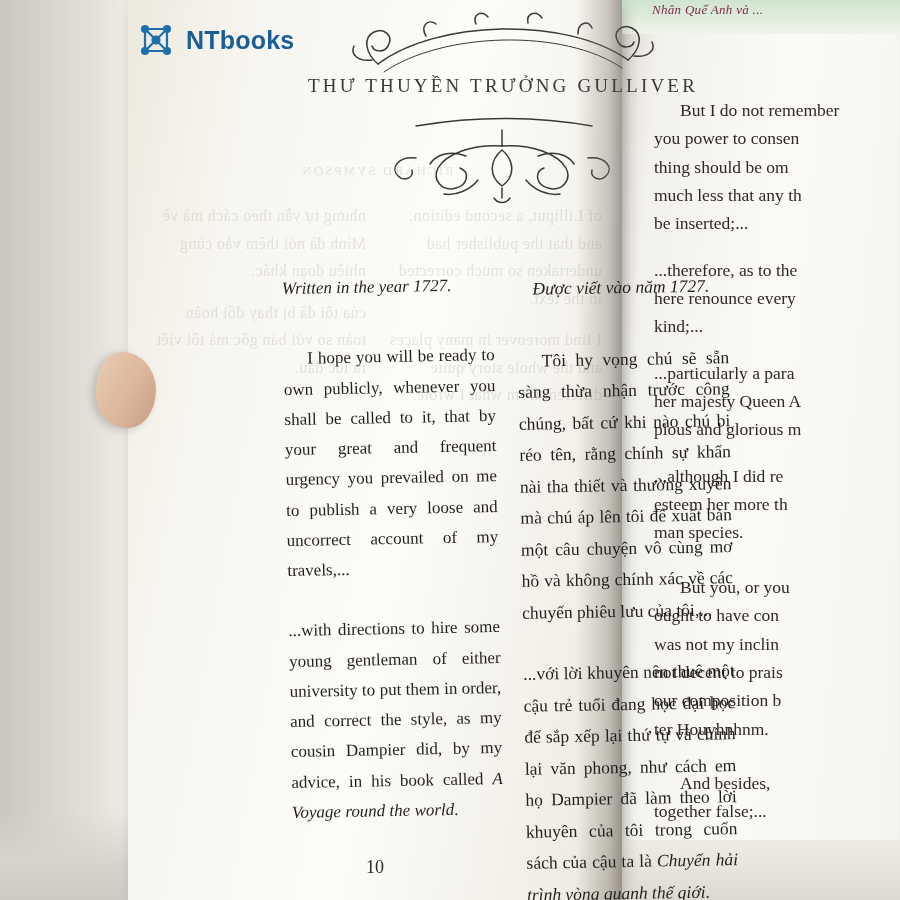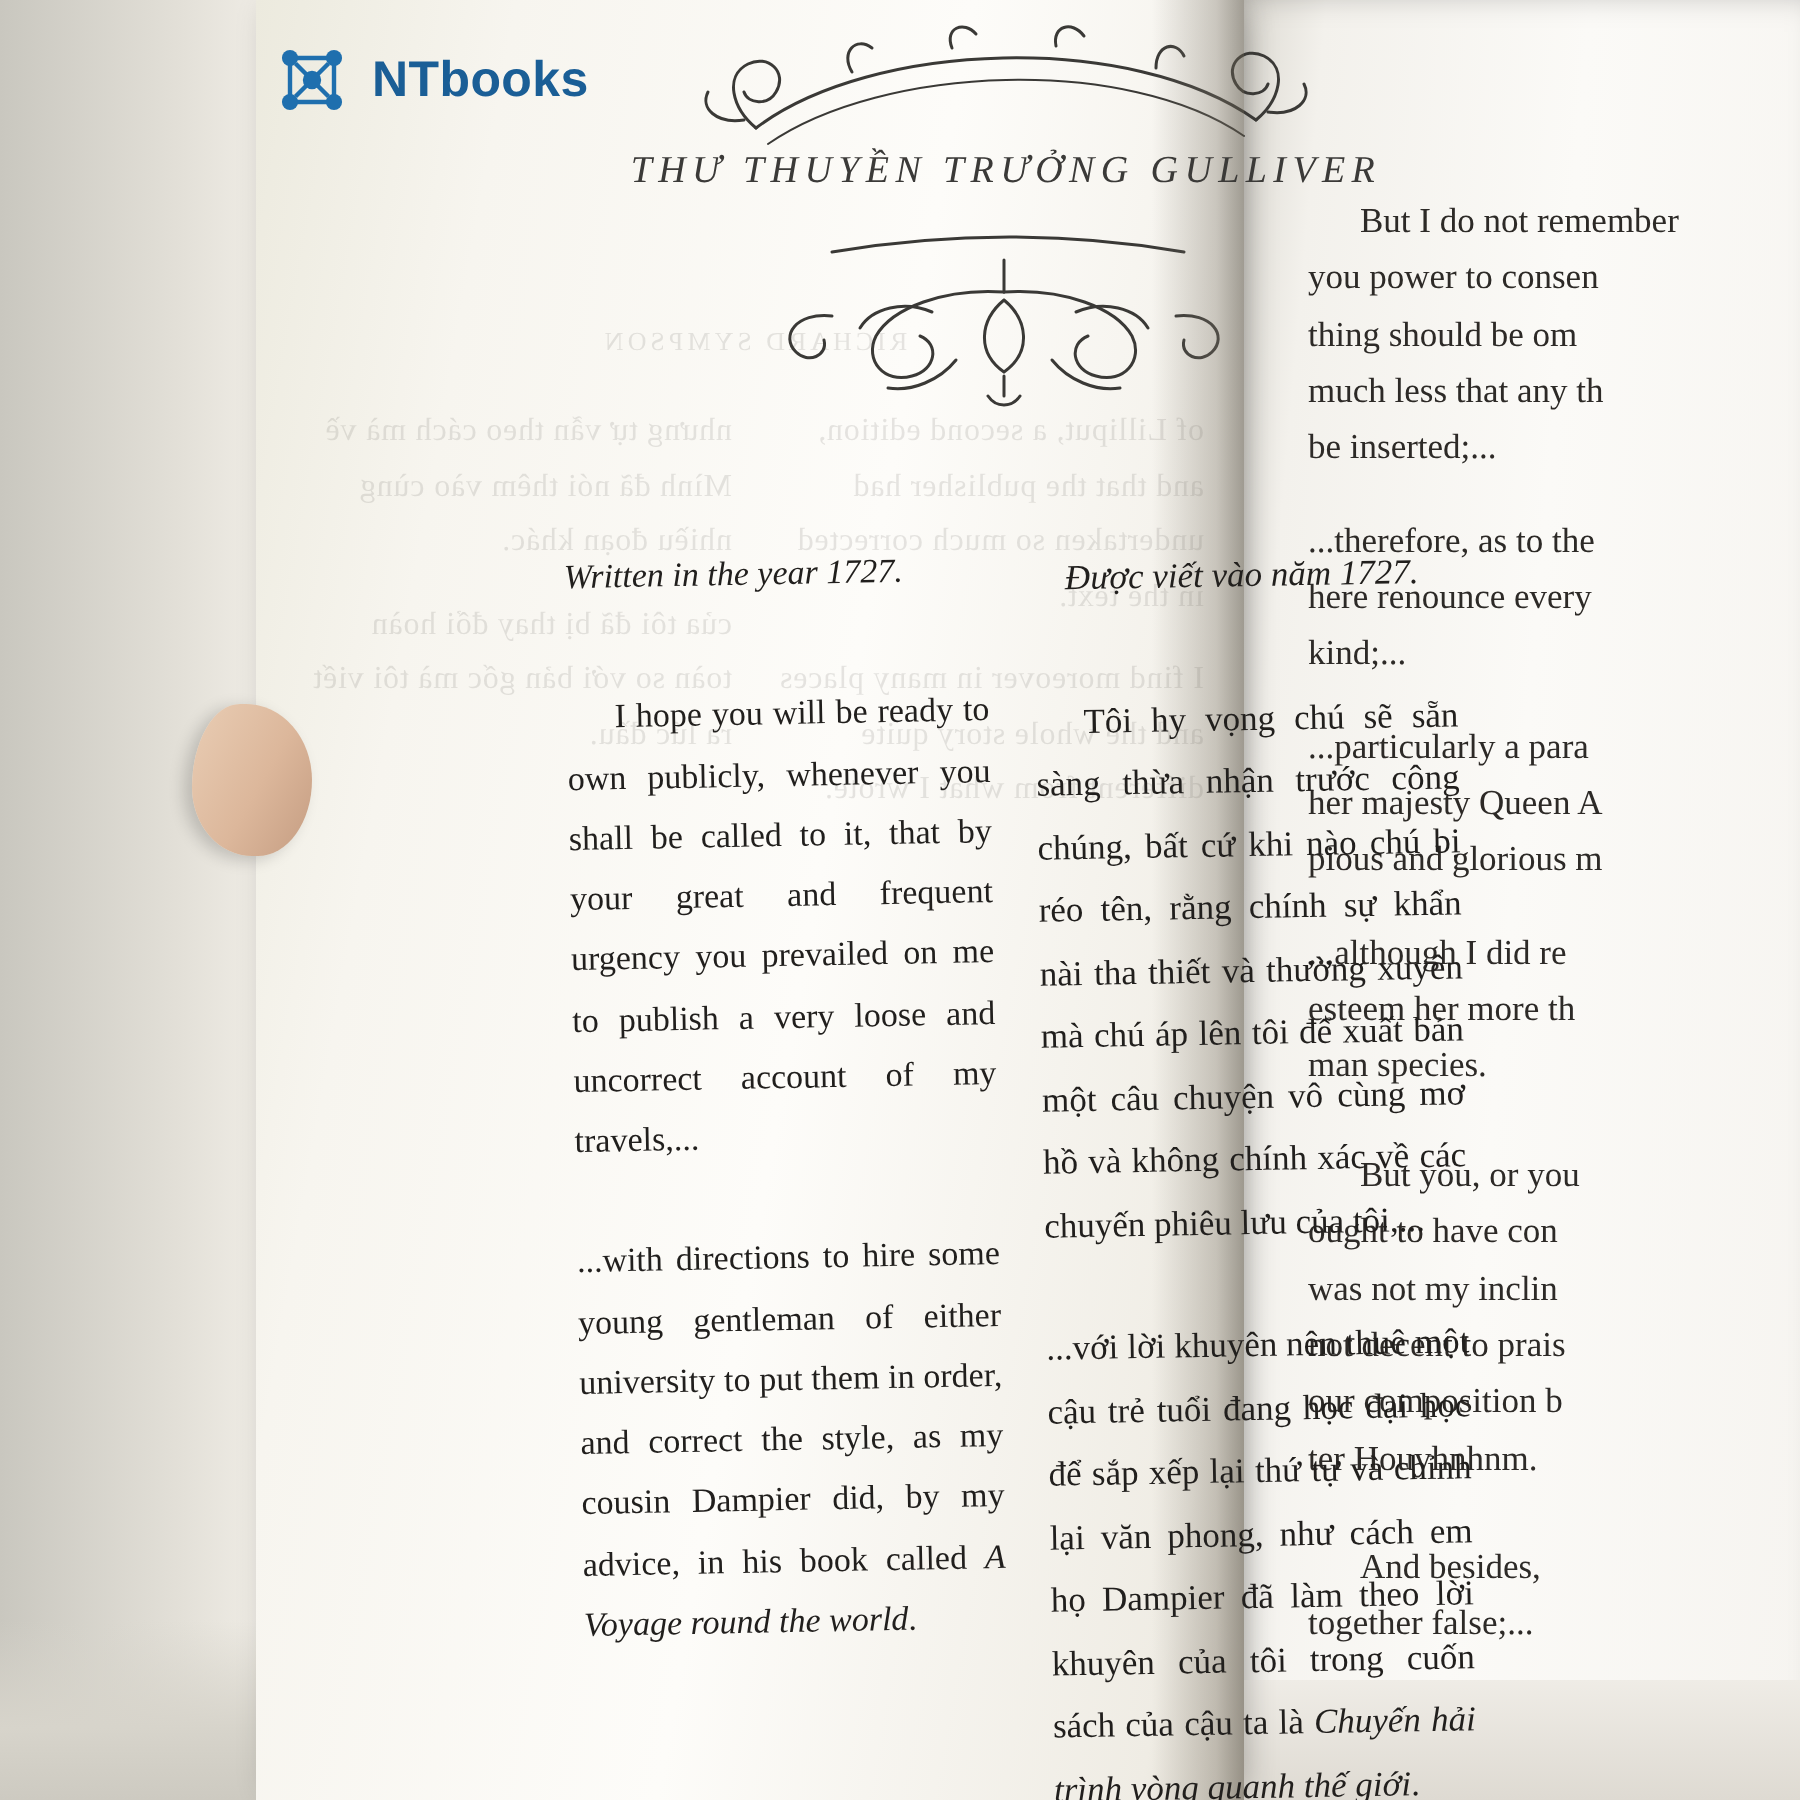--- a/index.html
+++ b/index.html
@@ -184,21 +184,21 @@
     top: 72px;
     width: 450px;
     text-align: center;
     z-index: 20;
     color: #3b3a38;
     font-family: "Liberation Serif", serif;
     letter-spacing: 3.2px;
     font-size: 19px;
     line-height: 1.5;
   }
-  .heading .l1 { display: block; font-style: italic; }
+  .heading .l1 { display: block; }
   .heading .l2 { display: block; font-size: 18px; }
 
   
   .cols {
     position: absolute;
     left: 160px;
     top: 272px;
     width: 445px;
     display: flex;
     gap: 22px;
@@ -244,20 +244,23 @@
 </head>
 <body>
 
 <div id="page">
 
   <div class="backdrop"></div>
   <div class="backdrop-left"></div>
   <div class="backdrop-bottom"></div>
 
   <div class="right-page">
+    <div class="right-page-topstrip">
+      <span class="tiny">Nhân Quế Anh và ...</span>
+    </div>
     <div class="right-col">
       <p class="ind">But I do not remember</p>
       <p style="margin-top:-18px">you power to consen</p>
       <p style="margin-top:-18px">thing should be om</p>
       <p style="margin-top:-18px">much less that any th</p>
       <p style="margin-top:-18px">be inserted;...</p>
 
       <p>...therefore, as to the</p>
       <p style="margin-top:-18px">here renounce every</p>
       <p style="margin-top:-18px">kind;...</p>
@@ -353,20 +356,21 @@
       <div class="col col-vi">
         <div class="date-line">Được viết vào năm 1727.</div>
         <p class="ind">Tôi hy vọng chú sẽ sẵn sàng thừa nhận trước công chúng, bất cứ khi nào chú bị réo tên, rằng chính sự khẩn nài tha thiết và thường xuyên mà chú áp lên tôi để xuất bản một câu chuyện vô cùng mơ hồ và không chính xác về các chuyến phiêu lưu của tôi,...</p>
         <p>
           <span>...với lời khuyên nên thuê một cậu trẻ tuổi đang học đại học để sắp xếp lại thứ tự và chỉnh lại văn phong, như cách em họ Dampier đã làm theo lời khuyên của tôi trong cuốn sách của cậu ta là </span><i>Chuyến hải trình vòng quanh thế giới</i><span>.</span>
         </p>
       </div>
 
     </div>
 
+    <div class="page-number">10</div>
 
     <div class="gutter"></div>
   </div>
 
   <div class="thumb"></div>
 
   <div class="logo">
     <span>
       <svg class="logo-mark" viewBox="0 0 48 48" xmlns="http://www.w3.org/2000/svg">
         <g stroke="#1f6fae" stroke-width="2.4" fill="none">

